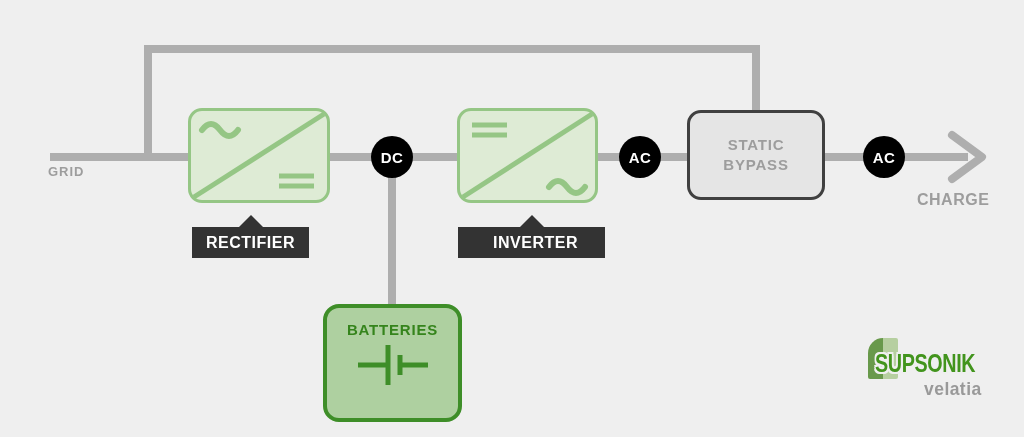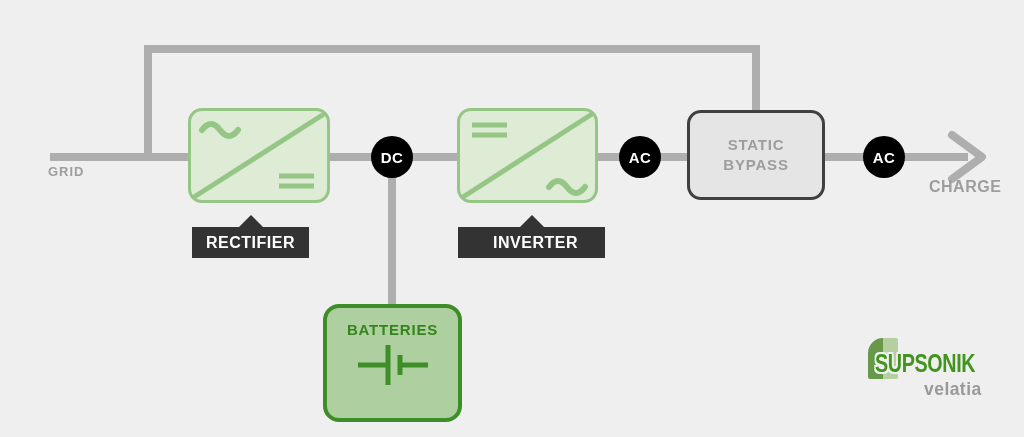--- a/index.html
+++ b/index.html
@@ -62,21 +62,21 @@
   .callout .pointer{
     position:absolute;top:-12px;left:50%;margin-left:-13px;
     width:0;height:0;border-left:13px solid transparent;
     border-right:13px solid transparent;border-bottom:13px solid #333333;
   }
   #rectifier-label{left:192px;top:227px;width:117px;}
   #inverter-label {left:458px;top:227px;width:139px;padding-left:8px;}
   
   .flow-label{position:absolute;color:#9d9d9d;font-weight:bold;z-index:2;}
   #grid-label  {left:48px; top:164px;font-size:13px;letter-spacing:1px;}
-  #charge-label{left:917px;top:178px;font-size:16px;letter-spacing:0.5px;margin-left:12px;}
+  #charge-label{left:917px;top:191px;font-size:16px;letter-spacing:0.5px;}
   
   #arrow-head{position:absolute;left:944px;top:127px;z-index:1;}
   
   #logo{position:absolute;left:866px;top:334px;width:120px;height:64px;z-index:2;}
   #logo-mark{
     position:absolute;left:2px;top:4px;width:30px;height:41px;
     border-radius:15px 2px 2px 2px;
     background:linear-gradient(90deg,#68994b 0 50%,#b6cfa0 50% 100%);
   }
   #logo-brand{

